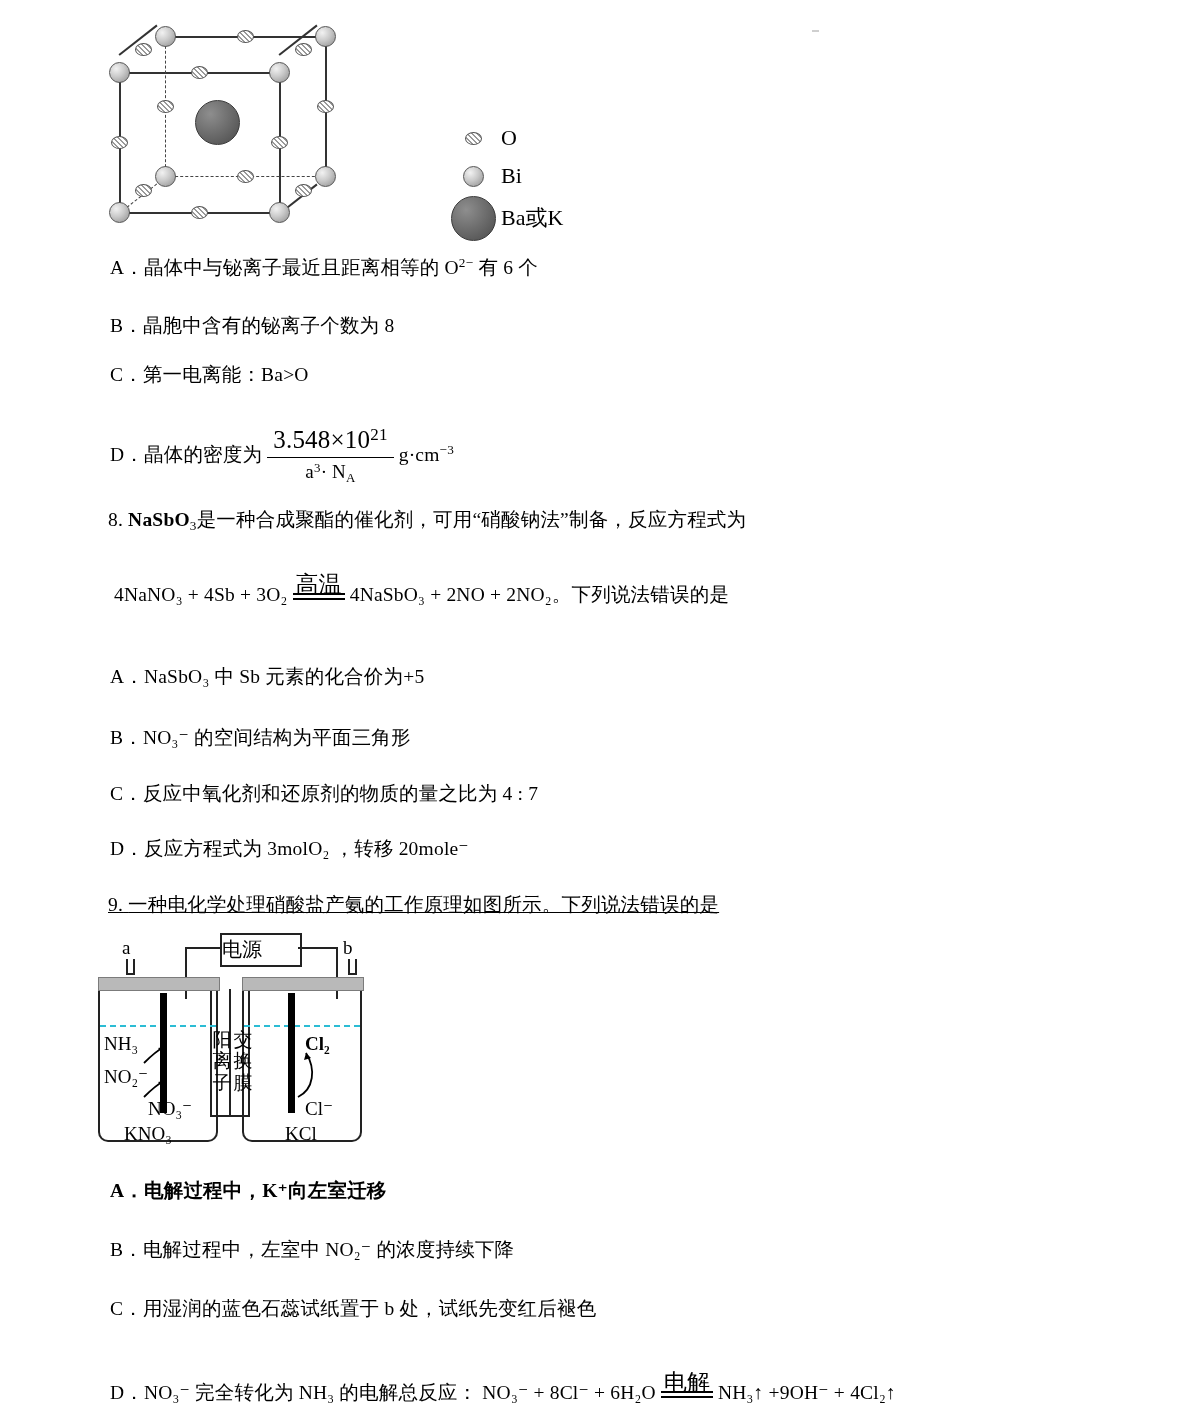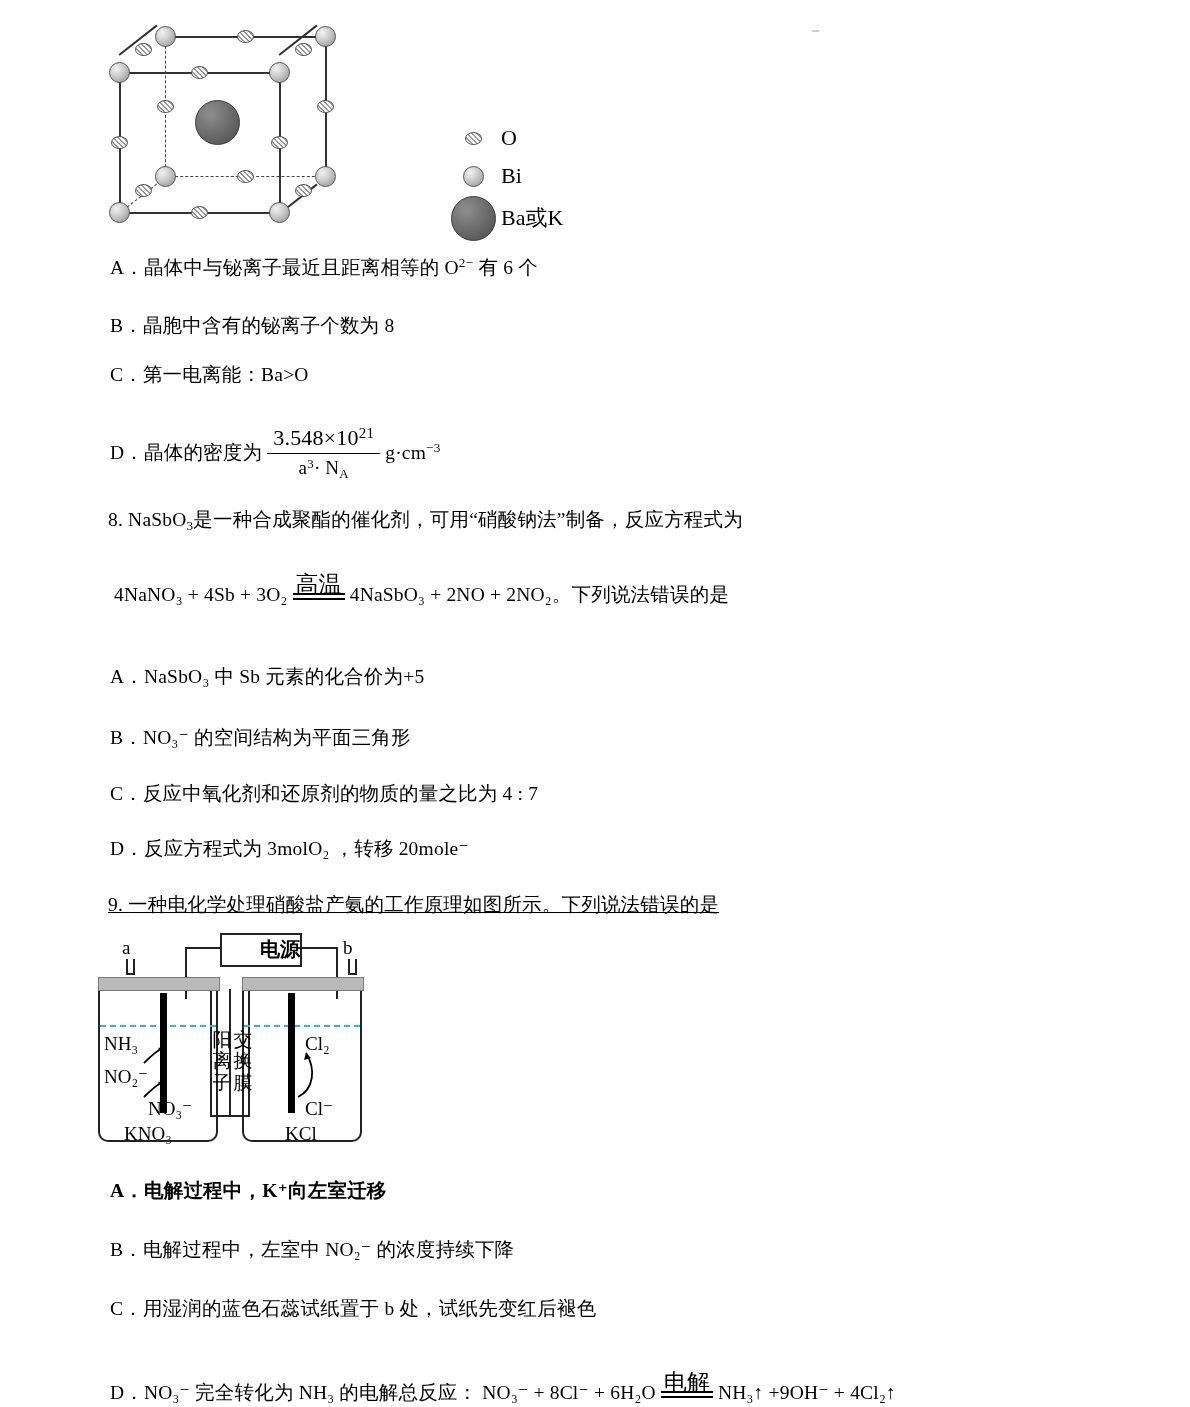--- a/index.html
+++ b/index.html
@@ -17,21 +17,21 @@
     line-height:1.5;
     letter-spacing:.2px;
   }
   .opt{position:absolute;white-space:nowrap;}
   .q{position:absolute;white-space:nowrap;}
   sub{font-size:.68em;vertical-align:-0.28em;}
   sup{font-size:.68em;vertical-align:0.5em;}
 
   
   .frac{display:inline-block;vertical-align:middle;text-align:center;position:relative;top:-1px;}
-  .frac .num{display:block;padding:0 6px;border-bottom:1.4px solid #000;font-size:22px;line-height:1.35;}
+  .frac .num{display:block;padding:0 6px;border-bottom:1.4px solid #000;font-size:25px;line-height:1.35;}
   .frac .den{display:block;padding:0 6px;font-size:19px;line-height:1.45;}
 
   
   .rxn{display:inline-block;position:relative;vertical-align:middle;}
   .rxn .top{
     position:absolute;left:50%;transform:translateX(-50%);
     top:-24px;font-size:23px;white-space:nowrap;
   }
   .rxn .bars{display:block;width:52px;height:9px;position:relative;}
   .rxn .bars:before,.rxn .bars:after{
@@ -70,21 +70,21 @@
   .legend .row{display:flex;align-items:center;height:38px;}
   .legend .sym{width:56px;display:flex;align-items:center;justify-content:center;}
   .legend .txt{font-size:22px;}
 
   
   #fig-cell{position:absolute;left:90px;top:925px;width:520px;height:235px;}
   .ln{position:absolute;background:#222;}
   .cellbox{position:absolute;border:2px solid #222;box-sizing:border-box;}
   .power{
     position:absolute;border:2px solid #222;background:#fff;
-    font-size:20px;text-align:right;line-height:28px;width:78px;height:30px;font-weight:bold;
+    font-size:20px;text-align:left;line-height:28px;width:78px;height:30px;
   }
   .electrode{position:absolute;background:#000;}
   .graybar{position:absolute;background:#b9b9b9;border:1.4px solid #7b7b7b;}
   .liquid{position:absolute;border-top:2.4px dashed #2bbcd4;}
   .vtext{
     position:absolute;font-size:19px;width:20px;line-height:1.12;text-align:center;
   }
   .ftxt{position:absolute;font-size:19px;white-space:nowrap;}
 </style>
 </head>
@@ -170,21 +170,21 @@
     <span>D．晶体的密度为</span>
     <span class="frac">
       <span class="num"><span>3.548×10</span><sup>21</sup></span>
       <span class="den"><span>a</span><sup>3</sup><span>· N</span><sub>A</sub></span>
     </span>
     <span><span>g·cm</span><sup>−3</sup></span>
   </div>
 
   <div class="q" style="left:108px;top:505px;">
     <span>8.</span>
-    <span><b style="font-weight:normal">NaSbO</b><sub>3</sub></span><span>是一种合成聚酯的催化剂，可用“硝酸钠法”制备，反应方程式为</span>
+    <span><b style="font-weight:bold">NaSbO</b><sub>3</sub></span><span>是一种合成聚酯的催化剂，可用“硝酸钠法”制备，反应方程式为</span>
   </div>
 
   <div class="q" style="left:114px;top:580px;">
     <span>4NaNO₃ + 4Sb + 3O₂</span>
     <span class="rxn">
       <span class="top">高温</span>
       <span class="bars"></span>
     </span>
     <span>4NaSbO₃ + 2NO + 2NO₂</span><span>。下列说法错误的是</span>
   </div>
@@ -244,21 +244,21 @@
       <path d="M22 4 L16 5 L21 10 Z" fill="#000"></path>
     </svg>
     <svg style="position:absolute;left:52px;top:152px;width:26px;height:22px;">
       <path d="M2 20 C8 14 14 8 22 4" stroke="#000" stroke-width="1.8" fill="none"></path>
       <path d="M22 4 L16 5 L21 10 Z" fill="#000"></path>
     </svg>
 
     <div class="vtext" style="left:122px;top:104px;"><span>阳离子</span></div>
     <div class="vtext" style="left:143px;top:104px;"><span>交换膜</span></div>
 
-    <div class="ftxt" style="left:215px;top:108px;">Cl₂</div>
+    <div class="ftxt" style="left:215px;top:108px;font-weight:bold;">Cl₂</div>
     <div class="ftxt" style="left:215px;top:172px;">Cl⁻</div>
     <div class="ftxt" style="left:195px;top:198px;">KCl</div>
 
     <svg style="position:absolute;left:204px;top:122px;width:28px;height:54px;">
       <path d="M4 50 C20 42 22 22 12 6" stroke="#000" stroke-width="1.8" fill="none"></path>
       <path d="M12 6 L10 13 L17 11 Z" fill="#000"></path>
     </svg>
   </div>
 
   <div class="opt" style="left:110px;top:1176px;font-weight:bold;">A．电解过程中，K⁺向左室迁移</div>

